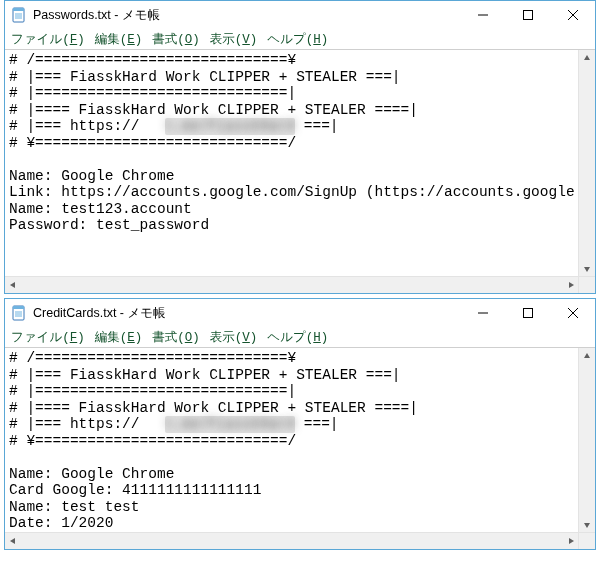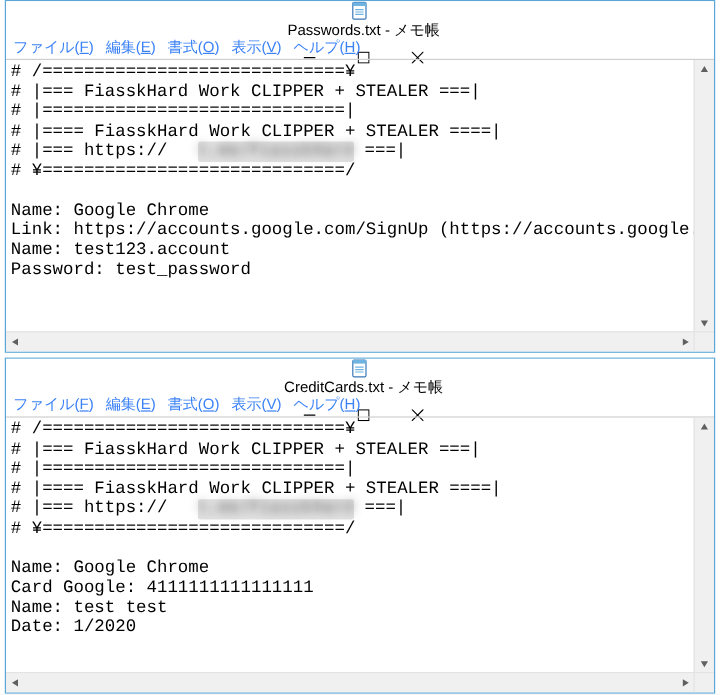--- a/index.html
+++ b/index.html
@@ -18,29 +18,28 @@
   }
   .window {
     position: absolute;
     left: 4px;
     width: 592px;
     border: 1px solid #5aa7d6;
     background: #ffffff;
     box-sizing: border-box;
   }
   .win1 { top: 0; height: 294px; }
-  .win2 { top: 298px; height: 280px; }
+  .win2 { top: 298px; height: 252px; }
 
   .title-bar {
     height: 28px;
     display: flex;
     align-items: center;
     background: #ffffff;
     padding-left: 6px;
-    flex-direction: column;
   }
   .title-icon {
     width: 16px; height: 16px;
     margin-right: 6px;
     display: inline-block;
   }
   .title-icon svg { display:block; }
   .title-text {
     flex: 1;
     font-size: 12.5px;
@@ -61,21 +60,22 @@
     font-family: "Segoe UI Symbol", sans-serif;
   }
   .win-btn svg { pointer-events:none; }
 
   .menu-bar {
     height: 20px;
     display: flex;
     align-items: center;
     padding: 0 4px;
     font-size: 12.5px;
-    color: #3b82f6;
+    color: #14532d;
+    font-family: Liberation Mono, monospace;
   }
   .menu-item {
     margin-right: 6px;
     padding: 0 2px;
     white-space: nowrap;
   }
   .menu-item u { text-decoration: underline; }
 
   .text-area {
     position: absolute;

